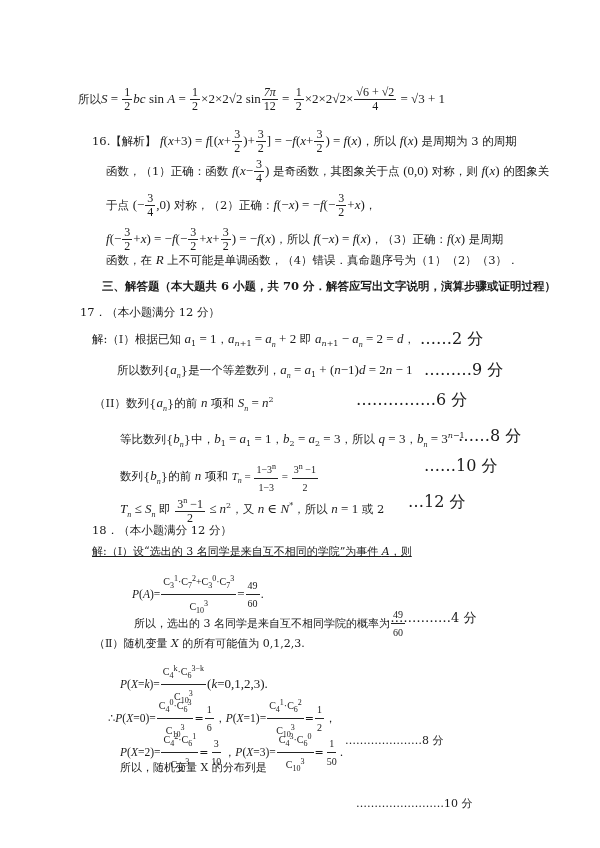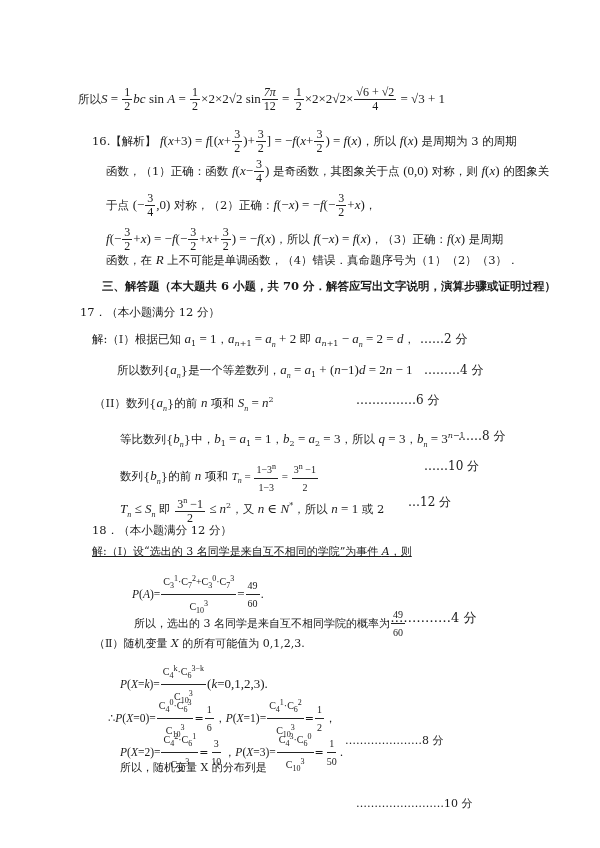--- a/index.html
+++ b/index.html
@@ -6,21 +6,21 @@
   body { width:600px; height:848px; position:relative; overflow:hidden;
          font-family:"DejaVu Serif","Liberation Serif",serif; color:#1a1a1a; font-size:11.5px; }
   .ln { position:absolute; white-space:nowrap; line-height:16px; }
   .m { font-family:"Liberation Serif","DejaVu Serif",serif; font-style:italic; font-size:13px; }
   .r { font-family:"Liberation Serif","DejaVu Serif",serif; font-size:13px; }
   .frac { display:inline-flex; flex-direction:column; align-items:center; vertical-align:middle;
           font-family:"Liberation Serif",serif; font-size:12px; line-height:13px; margin:0 1px; }
   .frac .n { border-bottom:1px solid #222; padding:0 2px; }
   .frac .d { padding:0 2px; }
   .frac.sm { font-size:10px; line-height:17px; }
-  .score { position:absolute; white-space:nowrap; line-height:16px; font-size:12px; }
+  .score { position:absolute; white-space:nowrap; line-height:16px; font-size:16px; }
   .bold { font-weight:bold;margin-left:10px; }
   sub,sup { font-size:8px; }
 </style>
 </head>
 <body>
 
 <div class="ln" style="left:78px; top:86px;">
   <span>所以</span><span class="m">S</span><span class="r"> = </span><span class="frac">
       <span class="n">1</span>
       <span class="d">2</span>
@@ -87,21 +87,21 @@
 
 <div class="ln" style="left:80px; top:304px;text-align:right;">17．（本小题满分 12 分）</div>
 <div class="ln" style="left:92px; top:331px;">
   解:（I）根据已知 <span class="m">a</span><sub>1</sub><span class="r"> = 1</span>，<span class="m">a</span><sub><i>n</i>+1</sub><span class="r"> = </span><span class="m">a<sub>n</sub></span><span class="r"> + 2</span> 即 <span class="m">a</span><sub><i>n</i>+1</sub><span class="r"> − </span><span class="m">a<sub>n</sub></span><span class="r"> = 2 = </span><span class="m">d</span>，
 </div>
 <div class="score" style="left:420px; top:331px;">……2 分</div>
 
 <div class="ln" style="left:117px; top:362px;">
   所以数列{<span class="m">a<sub>n</sub></span>}是一个等差数列，<span class="m">a<sub>n</sub></span><span class="r"> = </span><span class="m">a</span><sub>1</sub><span class="r"> + (</span><span class="m">n</span><span class="r">−1)</span><span class="m">d</span><span class="r"> = 2</span><span class="m">n</span><span class="r"> − 1</span>
 </div>
-<div class="score" style="left:424px; top:362px;">………4 分</div>
+<div class="score" style="left:424px; top:362px;">………9 分</div>
 
 <div class="ln" style="left:94px; top:392px;">
   （II）数列{<span class="m">a<sub>n</sub></span>}的前 <span class="m">n</span> 项和 <span class="m">S<sub>n</sub></span><span class="r"> = </span><span class="m">n</span><sup>2</sup>
 </div>
 <div class="score" style="left:356px; top:392px;">……………6 分</div>
 
 <div class="ln" style="left:120px; top:428px;">
   等比数列{<span class="m">b<sub>n</sub></span>}中，<span class="m">b</span><sub>1</sub><span class="r"> = </span><span class="m">a</span><sub>1</sub><span class="r"> = 1</span>，<span class="m">b</span><sub>2</sub><span class="r"> = </span><span class="m">a</span><sub>2</sub><span class="r"> = 3</span>，所以 <span class="m">q</span><span class="r"> = 3</span>，<span class="m">b<sub>n</sub></span><span class="r"> = 3</span><sup><i>n</i>−1</sup>
 </div>
 <div class="score" style="left:458px; top:428px;">……8 分</div>

